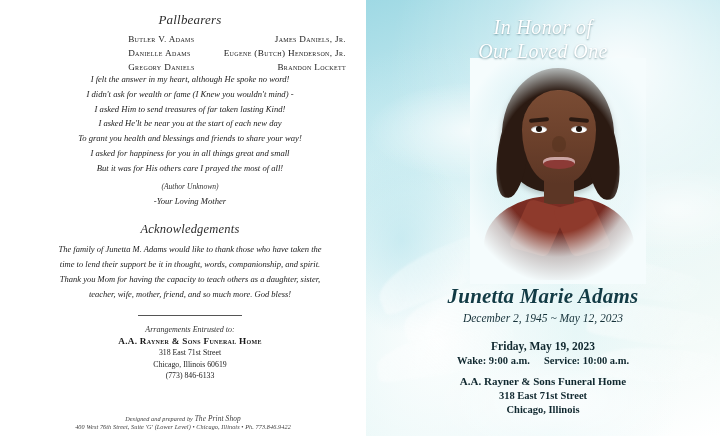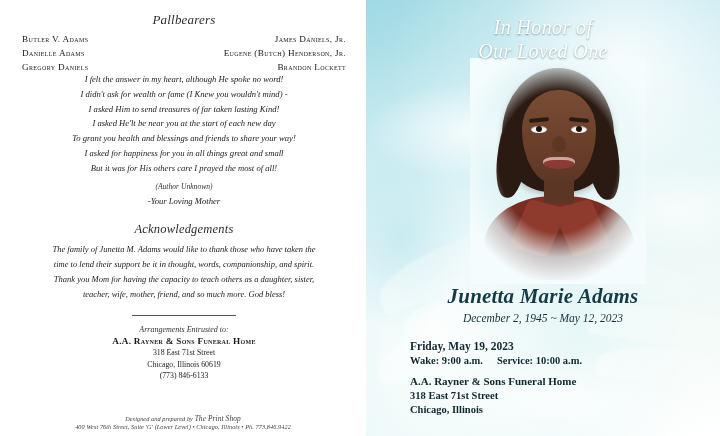--- a/index.html
+++ b/index.html
@@ -20,21 +20,21 @@
     height: 436px;
     display: flex;
   }
 
   
   .left-panel {
     position: relative;
     width: 366px;
     height: 436px;
     background: #ffffff;
-    padding: 8px 14px 4px 16px;
+    padding: 8px 14px 4px 28px;
     box-sizing: border-box;
     text-align: center;
   }
 
   .script-heading {
     font-family: "Liberation Serif", serif;
     font-style: italic;
     font-size: 12.5px;
     color: #2c2c2c;
     letter-spacing: 0.2px;
@@ -42,26 +42,27 @@
   }
 
   
   .pallbearers-title {
     font-size: 13px;
     margin-top: 4px;
     margin-bottom: 6px;
   }
   .pallbearer-grid {
     display: flex;
-    justify-content: space-between;
+    justify-content: flex-end;
     padding: 0 6px;
     font-variant: small-caps;
     font-size: 9.2px;
     letter-spacing: 0.35px;
     color: #1b1b1b;
+    gap: 29px;
   }
   .pb-col {
     display: flex;
     flex-direction: column;
     gap: 4px;
   }
   .pb-col.left { text-align: left; }
   .pb-col.right { text-align: right; }
   .pb-name { white-space: nowrap; }
 
@@ -354,24 +355,23 @@
     font-style: italic;
     font-weight: normal;
     font-size: 11.5px;
     color: #16323a;
     z-index: 4;
   }
   .service-block {
     position: absolute;
     top: 340px;
     left: 0; right: 0;
-    text-align: left;
+    text-align: center;
     z-index: 4;
     color: #10282f;
-    margin-left: 44px;
   }
   .svc-date {
     font-size: 11.5px;
     font-weight: bold;
     margin-bottom: 3px;
   }
   .svc-times {
     font-size: 10.5px;
     font-weight: bold;
     margin-bottom: 9px;

